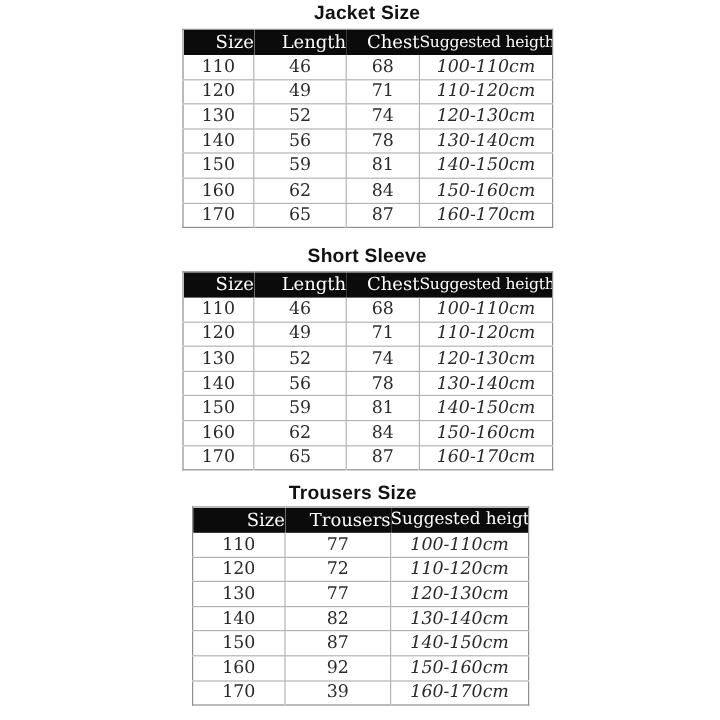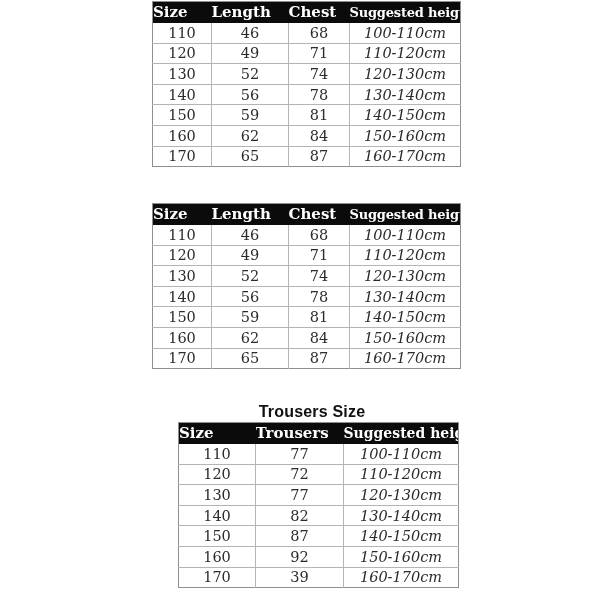--- a/index.html
+++ b/index.html
@@ -24,24 +24,24 @@
   #block-3 .tbl-title { line-height: 18px; margin-bottom: 1px; }
   table.size-table {
     border-collapse: collapse;
     table-layout: fixed;
     width: 100%;
     border: 1px solid var(--outer-border, #8f8f8f);
   }
   table.size-table th {
     background: var(--header-bg, #0b0b0b);
     color: var(--header-text, #ffffff);
-    font-weight: bold;
+    font-weight: normal;
     font-size: 15px;
     height: 21px;
-    text-align: left;
+    text-align: right;
     vertical-align: middle;
     border: none;
     white-space: nowrap;
     overflow: hidden;
   }
   table.size-table td {
     font-size: 14.5px;
     color: var(--body-text, #2b2b2b);
     height: 20.6px;
     text-align: center;
@@ -63,26 +63,27 @@
   .t4 th:last-child { font-size: 13px; letter-spacing: -0.2px; }
 
   
   .t3 col:nth-child(1) { width: 77px; }
   .t3 col:nth-child(2) { width: 88px; }
   .t3 col:nth-child(3) { width: 115px; }
   .t3 th:last-child { font-size: 14px; }
 
   #block-1 { left: 152px; top: 1px;   width: 308px; }
   #block-2 { left: 152px; top: 203px; width: 308px; }
-  #block-3 { left: 166px; top: 403px; width: 280px; padding-left: 12px; }
+  #block-3 { left: 148px; top: 403px; width: 280px; padding-left: 12px; }
 </style>
 </head>
 <body>
 
 <section id="block-1" class="tbl-block">
+  <h2 class="tbl-title">Jacket Size</h2>
   <table class="size-table t4">
     <colgroup>
         <col>
         <col>
         <col>
         <col>
       </colgroup>
     <thead>
         <tr>
           <th>Size</th>
@@ -132,20 +133,21 @@
           <td>170</td>
           <td>65</td>
           <td>87</td>
           <td>160-170cm</td>
         </tr>
       </tbody>
   </table>
 </section>
 
 <section id="block-2" class="tbl-block">
+  <h2 class="tbl-title">Short Sleeve</h2>
   <table class="size-table t4">
     <colgroup>
         <col>
         <col>
         <col>
         <col>
       </colgroup>
     <thead>
         <tr>
           <th>Size</th>

